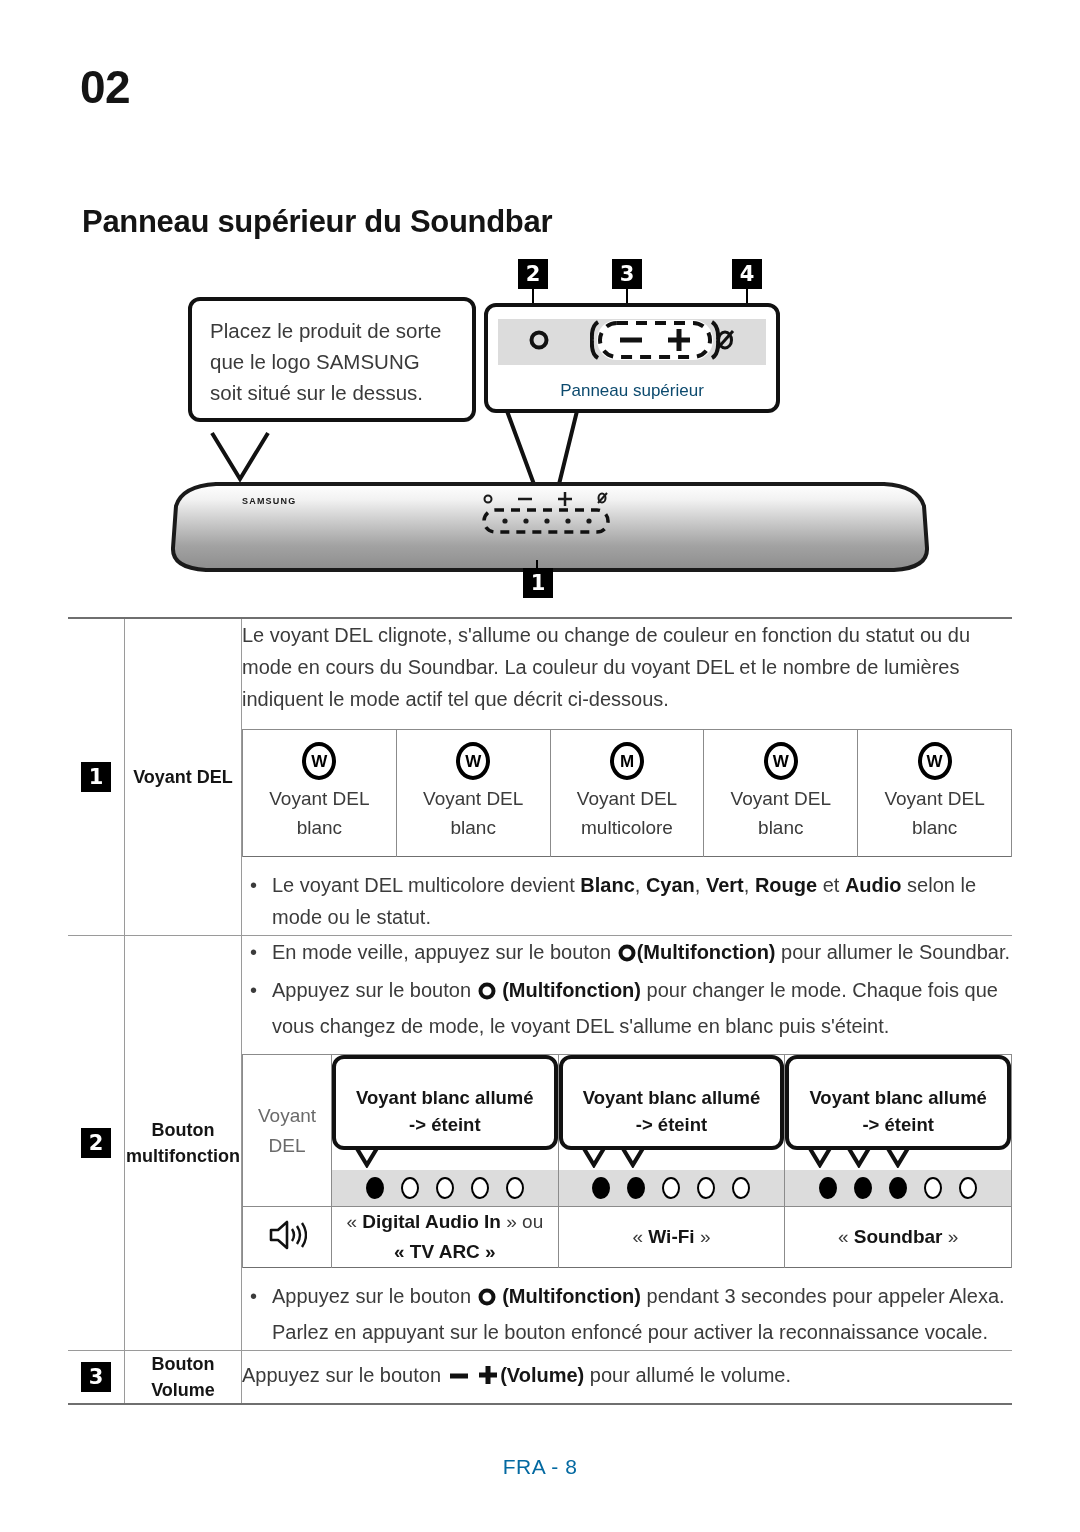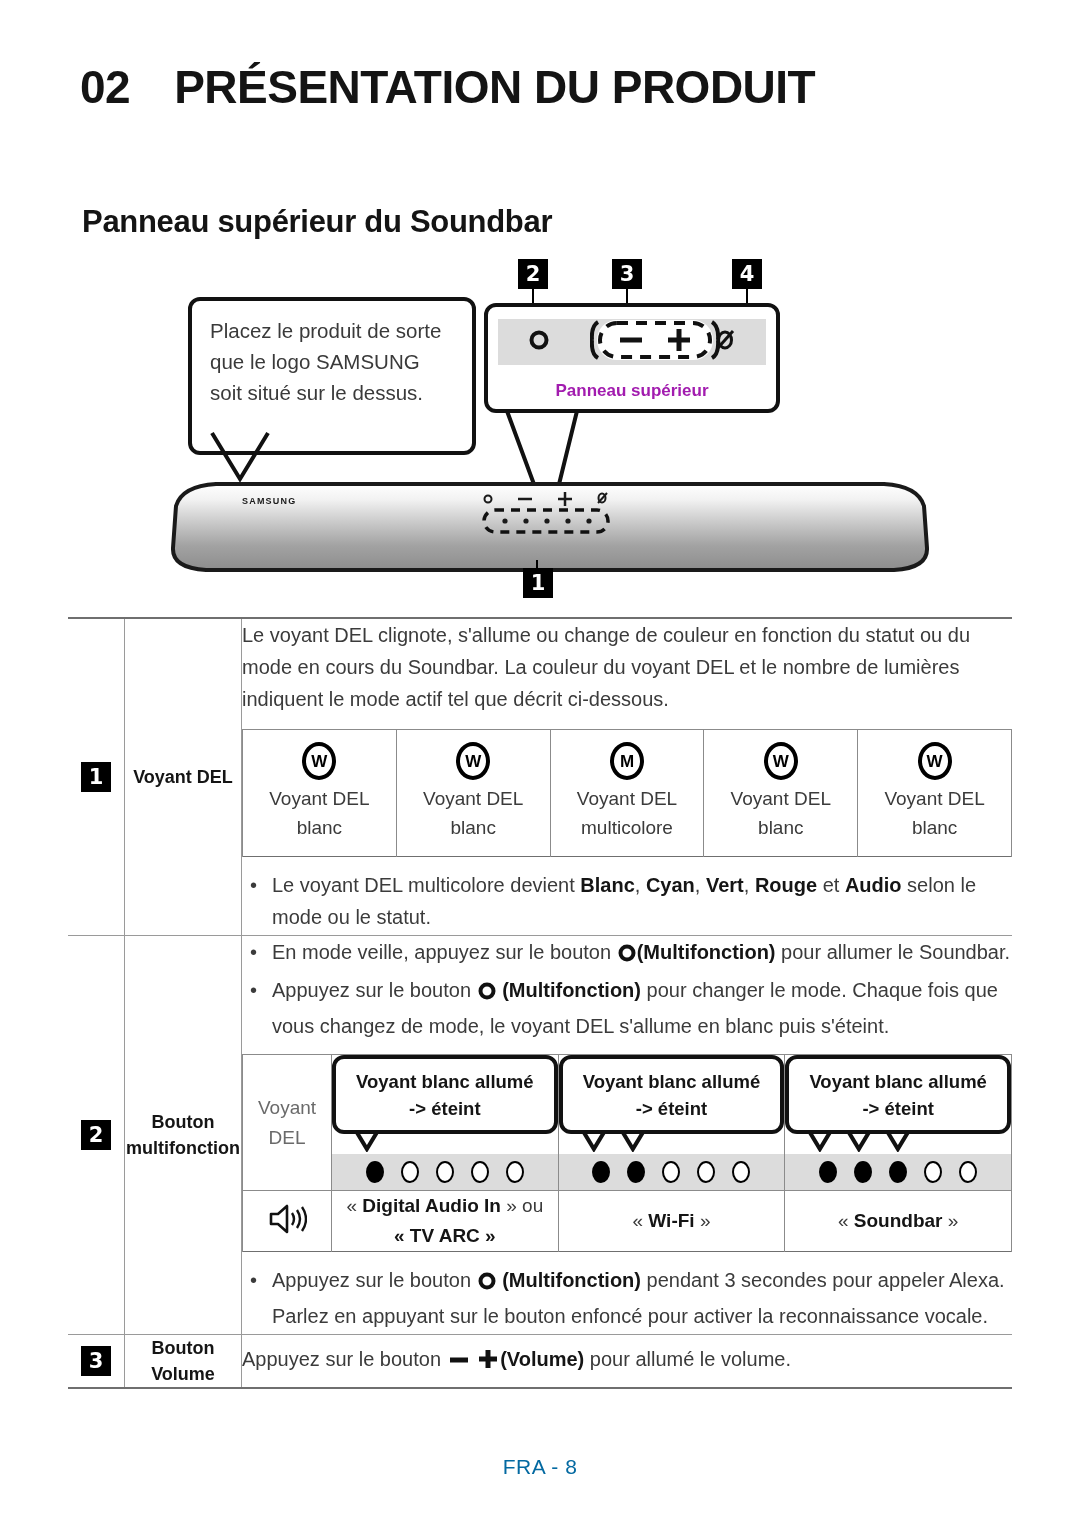--- a/index.html
+++ b/index.html
@@ -40,40 +40,40 @@
     font-family:"DejaVu Sans", sans-serif;
   }
   .leader{position:absolute;background:#000;width:2px;}
 
   
   .bubble{
     position:absolute;border:4px solid #111;border-radius:12px;
     background:#fff;box-sizing:border-box;
   }
   .bubble-note{
-    left:128px;top:42px;width:288px;height:158px;
+    left:128px;top:42px;width:288px;height:125px;
     padding:14px 18px;
   }
   .bubble-note .txt{
     font-size:20.5px;line-height:31px;color:#3a3a3a;
   }
   
   .tail{position:absolute;}
   .tail svg{display:block;overflow:visible;}
 
   .bubble-panel{
     left:424px;top:48px;width:296px;height:110px;
   }
   .panel-strip{
     position:absolute;left:10px;top:12px;right:10px;height:46px;
     background:#dcdcdc;
   }
   .panel-caption{
     position:absolute;left:0;right:0;bottom:8px;text-align:center;
-    font-size:17px;font-weight:bold;color:#a21caf;margin-top:12px;
+    font-size:17px;font-weight:normal;color:#0c4a6e;margin-top:12px;
   }
   .ctrl{position:absolute;top:50%;transform:translateY(-50%);}
 
   
   .soundbar{position:absolute;left:110px;top:221px;width:760px;height:100px;}
 
   
   .tbl{
     position:absolute;left:68px;top:617px;width:944px;
     border-collapse:collapse;
@@ -120,21 +120,21 @@
   }
 
   
   .modetbl{border-collapse:collapse;width:100%;margin:12px 0 12px 0;border:1px solid #6f6f6f;}
   .modetbl td{border:1px solid #8b8b8b;padding:0;vertical-align:middle;}
   .mt-lab{width:88px;text-align:center;font-size:19px;line-height:30px;color:#6a6a6a;}
   .seqcell{padding:10px 10px 12px;text-align:center;position:relative;}
   .seqbubble{
     border:4px solid #111;border-radius:12px;background:#fff;
     font-size:18.5px;font-weight:bold;line-height:27px;color:#151515;
-    padding:9px 6px 8px;position:relative;
+    padding:25px 6px 8px;position:relative;
   }
   .dots{
     background:#dcdcdc;display:flex;justify-content:center;align-items:center;
     gap:17px;padding:7px 12px;margin-top:2px;
   }
   .dot{width:18px;height:22px;border-radius:50%;box-sizing:border-box;}
   .dot.on{background:#000;border:2px solid #000;}
   .dot.off{background:#fff;border:2px solid #000;}
   .mode-lab{text-align:center;font-size:19px;line-height:30px;color:#3b3b3b;padding:12px 6px;}
   .spk{text-align:center;padding:10px;}
@@ -145,21 +145,20 @@
   }
   .inline-icon{display:inline-block;vertical-align:-4px;}
 </style>
 </head>
 <body>
 
 <div class="page">
 
   <div class="chapter">
     <span class="chapter-num">02</span>
-    <span class="chapter-title">PRÉSENTATION DU PRODUIT</span>
   </div>
 
   <div class="section-title">Panneau supérieur du Soundbar</div>
 
   <div class="diagram">
 
     <div class="badge" style="left:458px;top:4px;">2</div>
     <div class="leader" style="left:472px;top:34px;height:55px;"></div>
 
     <div class="badge" style="left:552px;top:4px;">3</div>

